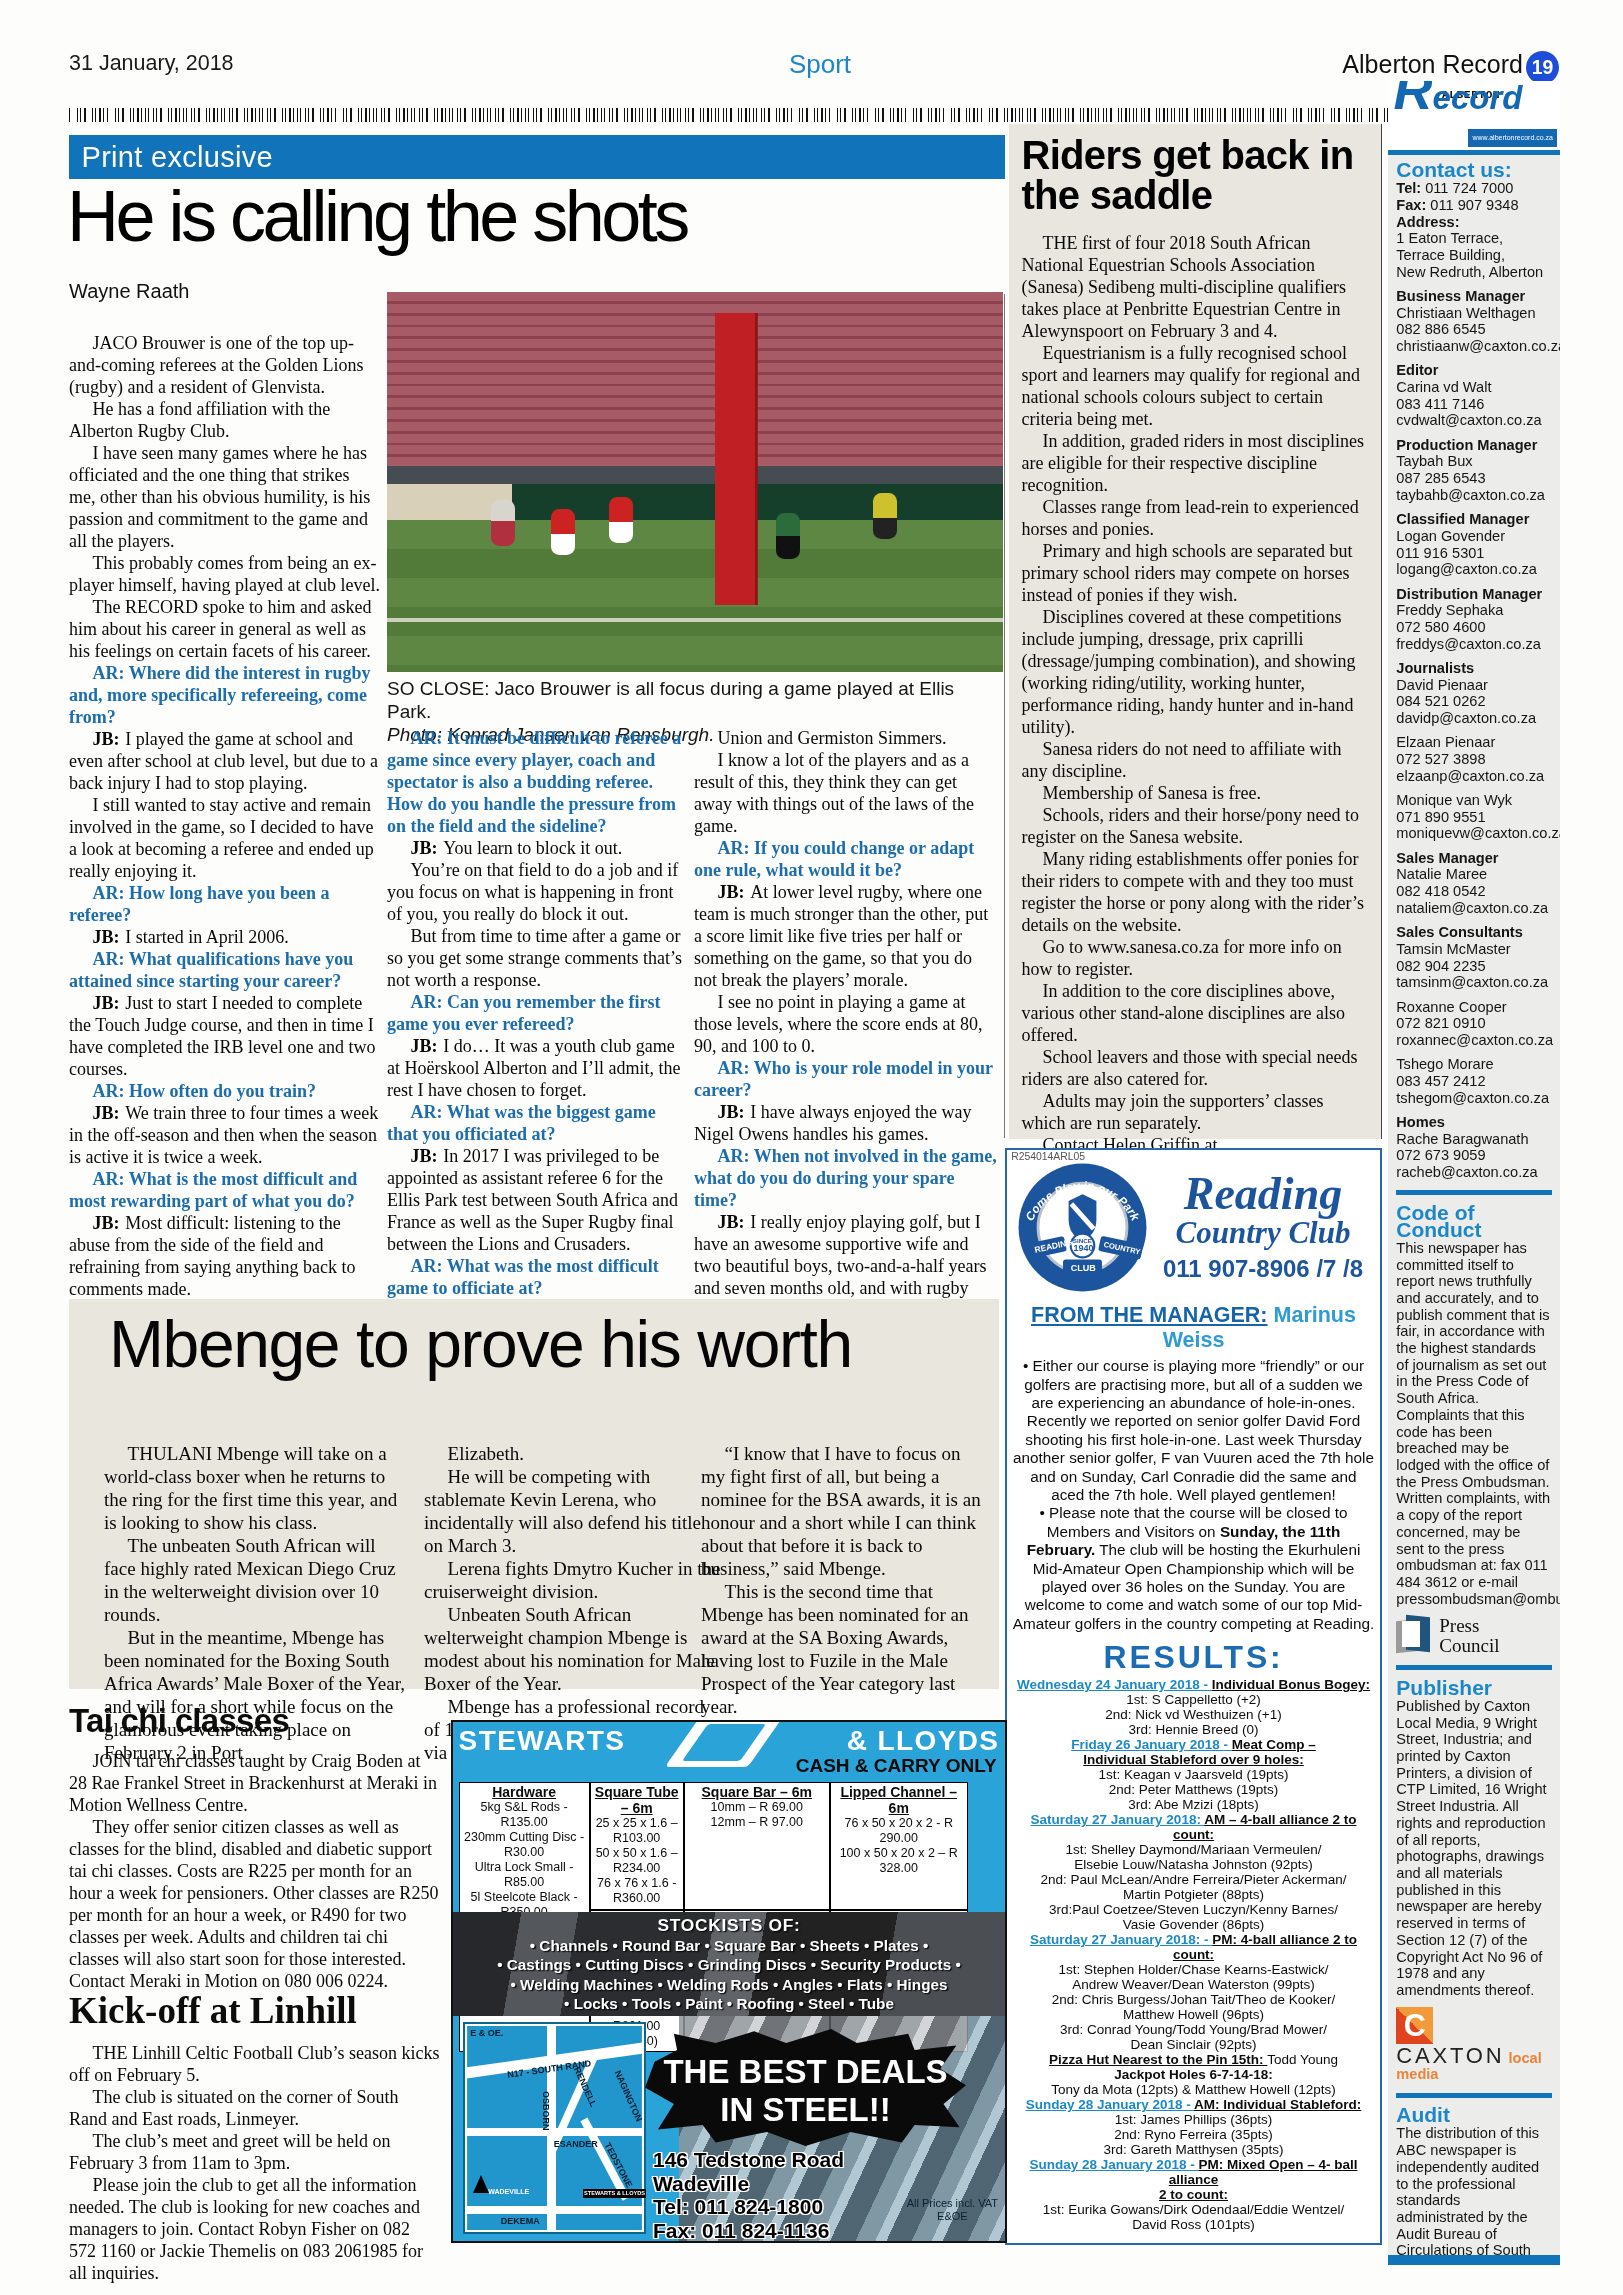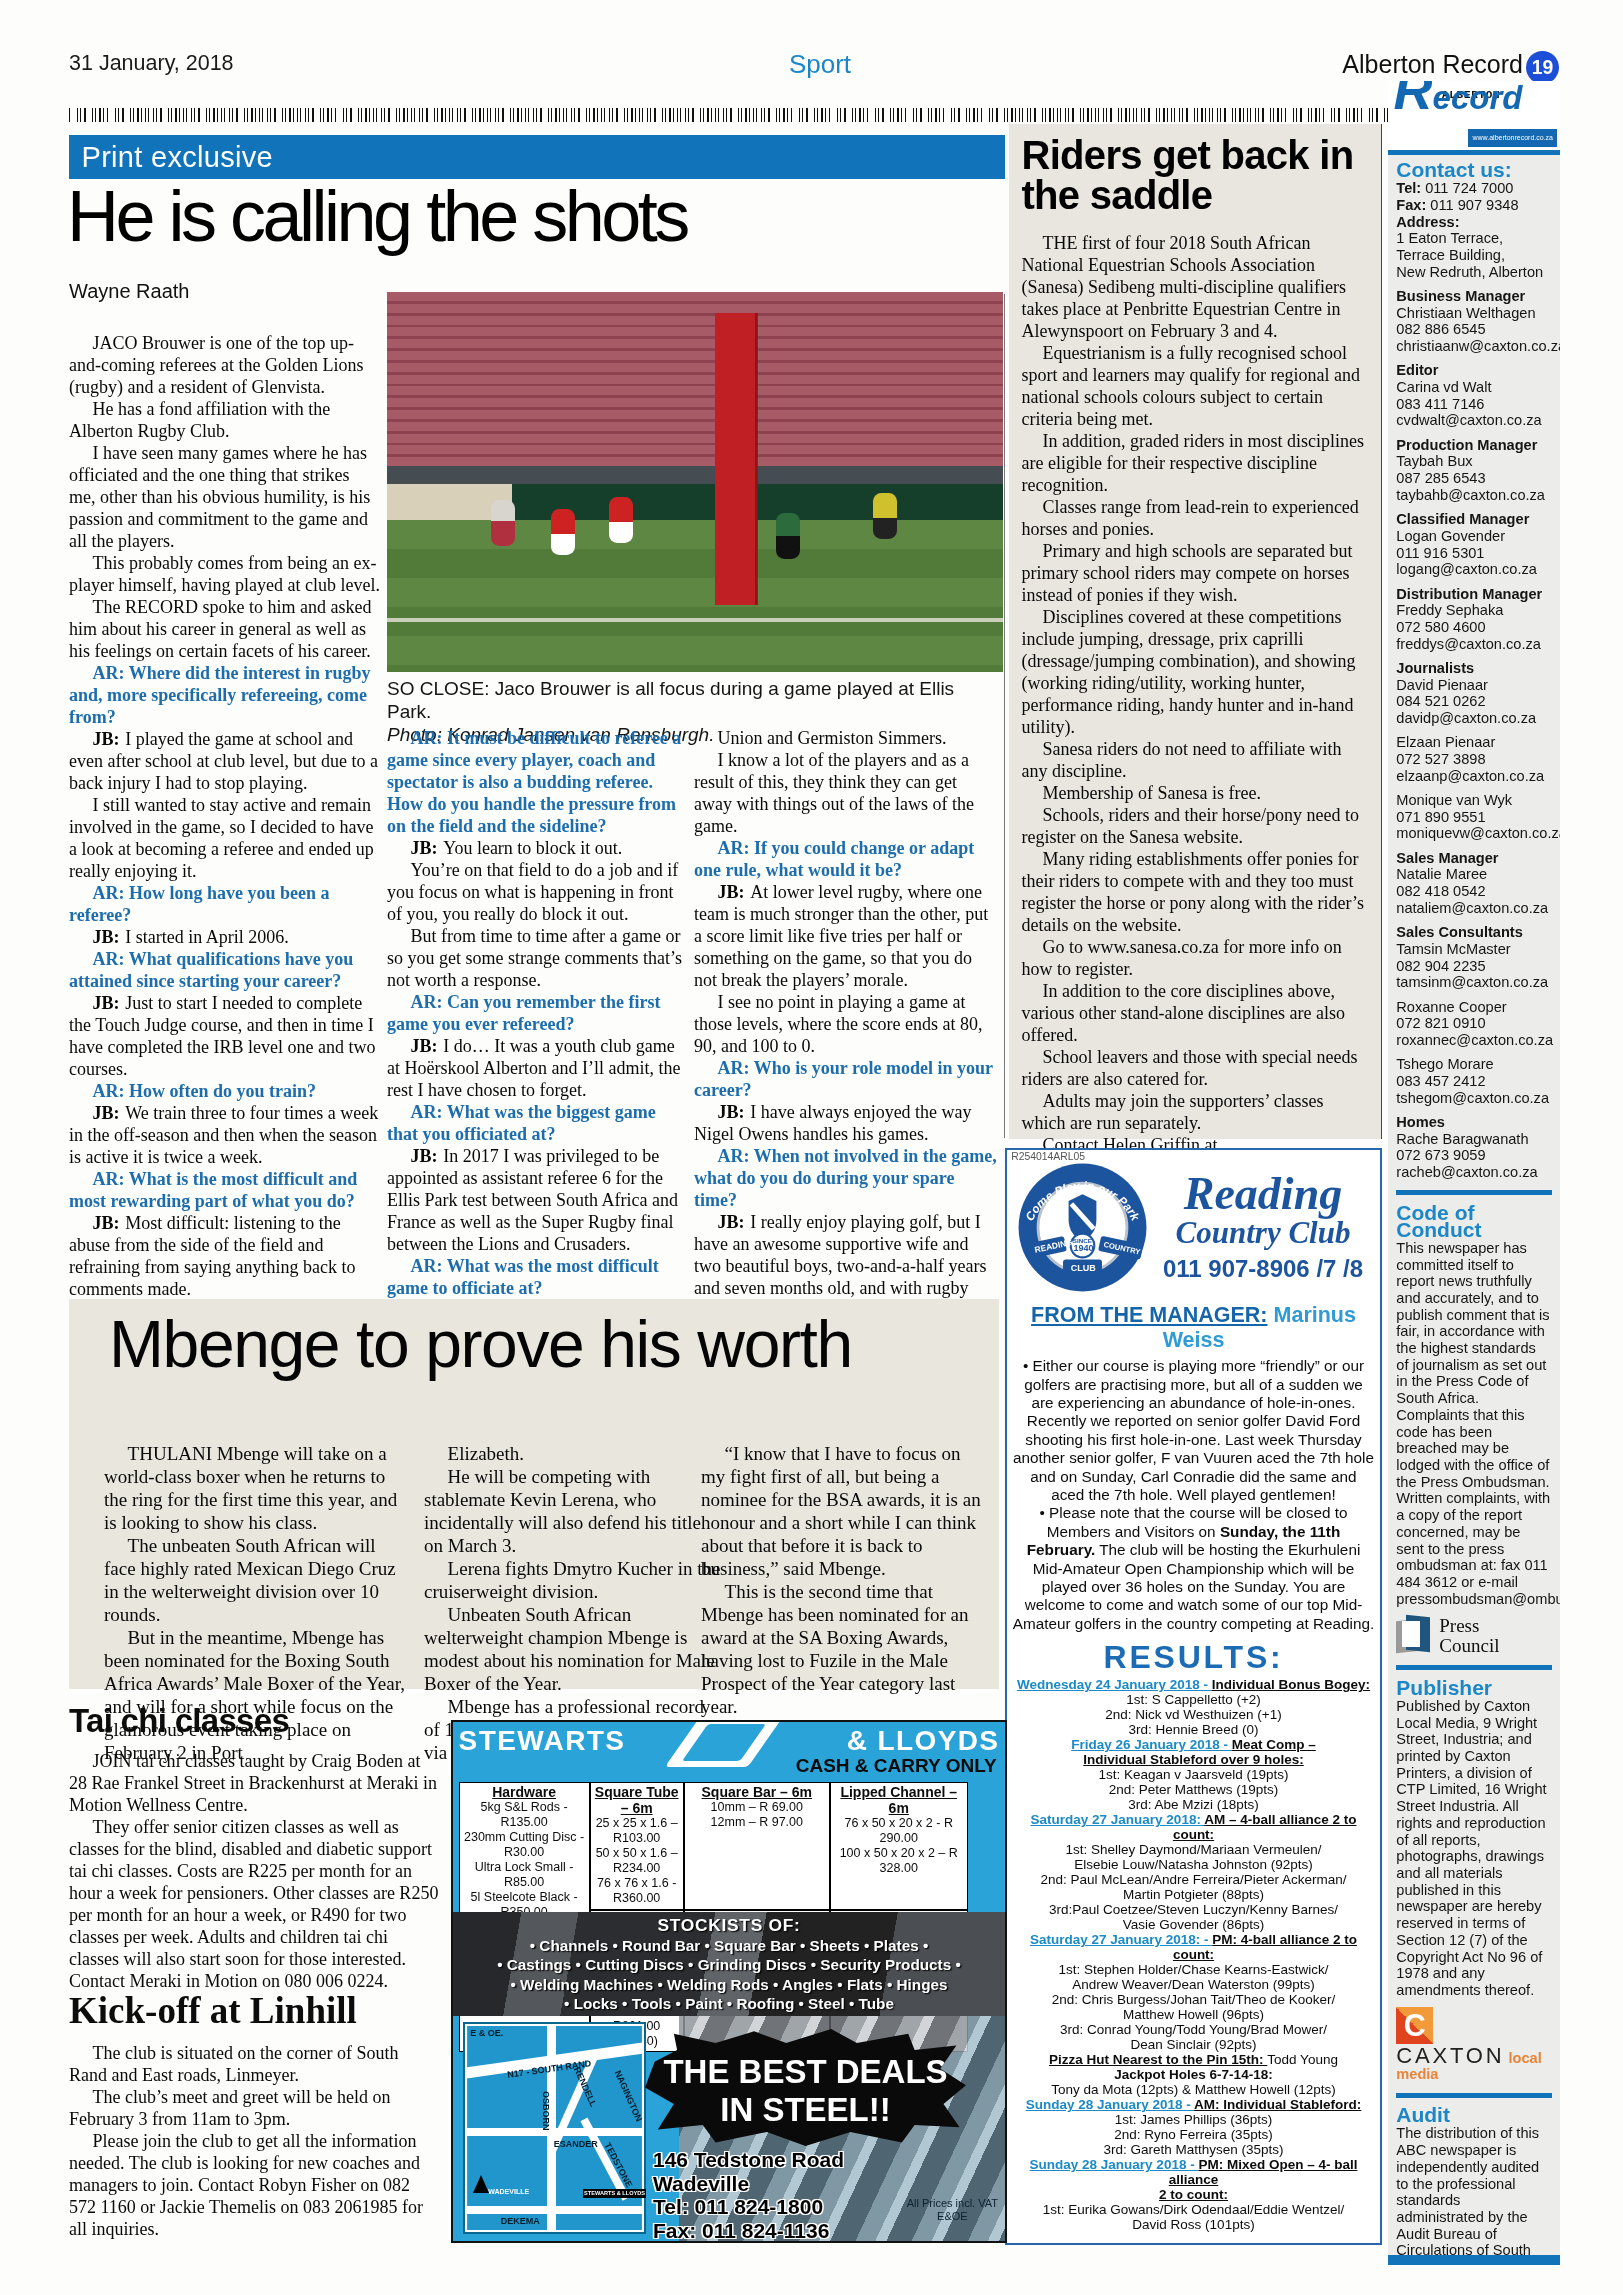--- a/index.html
+++ b/index.html
@@ -632,20 +632,21 @@
         <p class="blk p ni"><b class="pre"></b><span>JOIN tai chi classes taught by Craig Boden at 28 Rae Frankel Street in Brackenhurst at Meraki in Motion Wellness Centre.</span></p>
 
         <p class="blk p"><b class="pre"></b><span>They offer senior citizen classes as well as classes for the blind, disabled and diabetic support tai chi classes. Costs are R225 per month for an hour a week for pensioners. Other classes are R250 per month for an hour a week, or R490 for two classes per week. Adults and children tai chi classes will also start soon for those interested. Contact Meraki in Motion on 080 006 0224.</span></p>
       </div>
   </section>
 
   <section class="abs linhill">
     <h2>Kick-off at Linhill</h2>
     <div class="art">
 
+        <p class="blk p ni"><b class="pre"></b><span>THE Linhill Celtic Football Club’s season kicks off on February 5.</span></p>
 
         <p class="blk p"><b class="pre"></b><span>The club is situated on the corner of South Rand and East roads, Linmeyer.</span></p>
 
         <p class="blk p"><b class="pre"></b><span>The club’s meet and greet will be held on February 3 from 11am to 3pm.</span></p>
 
         <p class="blk p"><b class="pre"></b><span>Please join the club to get all the information needed. The club is looking for new coaches and managers to join. Contact Robyn Fisher on 082 572 1160 or Jackie Themelis on 083 2061985 for all inquiries.</span></p>
       </div>
   </section>
 
   <section class="abs slad">

